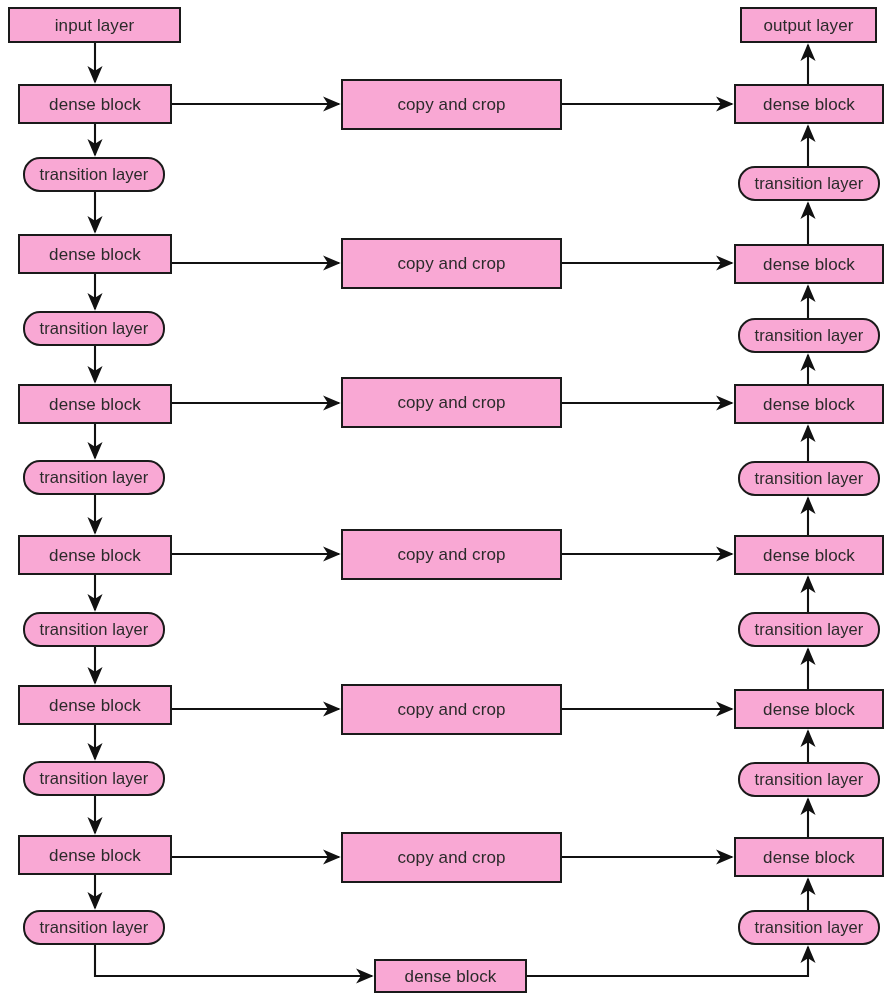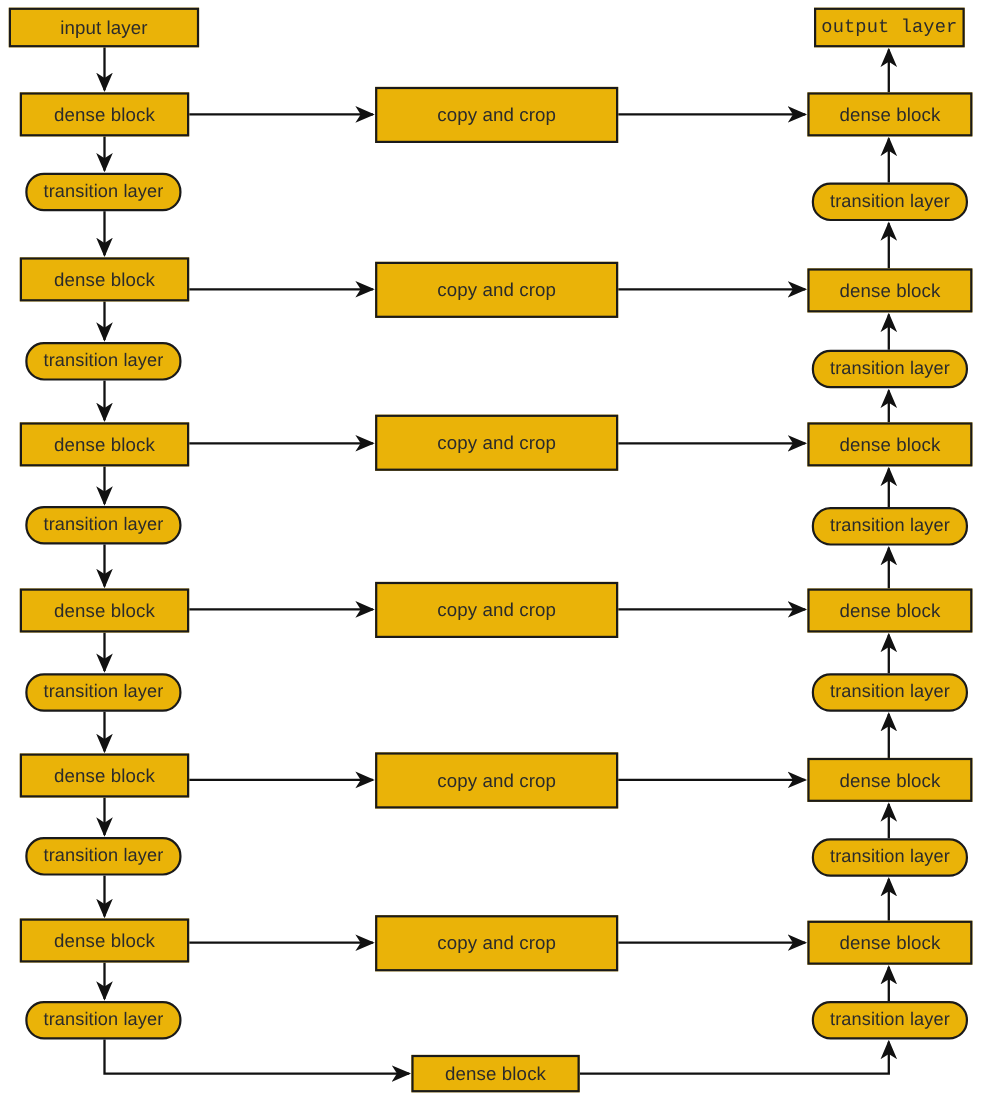--- a/index.html
+++ b/index.html
@@ -20,21 +20,21 @@
     left: 0;
     top: 0;
     width: 896px;
     height: 1000px;
     pointer-events: none;
   }
   .node {
     position: absolute;
     box-sizing: border-box;
     border: 2px solid #1a1a1a;
-    background: #eab308;
+    background: #f9a8d4;
     display: flex;
     align-items: center;
     justify-content: center;
     color: #2b2b2b;
     font-size: 17px;
     line-height: 1;
     white-space: nowrap;
     letter-spacing: 0.1px;
   }
   .node.tight {
@@ -109,21 +109,21 @@
       <div class="node tight" style="left: 23px; top: 761px; width: 142px; height: 35px;">transition layer</div>
       <div class="node" style="left: 18px; top: 835px; width: 154px; height: 40px;">dense block</div>
       <div class="node tight" style="left: 23px; top: 910px; width: 142px; height: 35px;">transition layer</div>
       <div class="node" style="left: 341px; top: 79px; width: 221px; height: 51px;">copy and crop</div>
       <div class="node" style="left: 341px; top: 238px; width: 221px; height: 51px;">copy and crop</div>
       <div class="node" style="left: 341px; top: 377px; width: 221px; height: 51px;">copy and crop</div>
       <div class="node" style="left: 341px; top: 529px; width: 221px; height: 51px;">copy and crop</div>
       <div class="node" style="left: 341px; top: 684px; width: 221px; height: 51px;">copy and crop</div>
       <div class="node" style="left: 341px; top: 832px; width: 221px; height: 51px;">copy and crop</div>
       <div class="node" style="left: 374px; top: 959px; width: 153px; height: 34px;">dense block</div>
-      <div class="node" style="left: 740px; top: 7px; width: 137px; height: 36px; font-family: Liberation Mono, monospace;">output layer</div>
+      <div class="node" style="left: 740px; top: 7px; width: 137px; height: 36px;">output layer</div>
       <div class="node" style="left: 734px; top: 84px; width: 150px; height: 40px;">dense block</div>
       <div class="node tight" style="left: 738px; top: 166px; width: 142px; height: 35px;">transition layer</div>
       <div class="node" style="left: 734px; top: 244px; width: 150px; height: 40px;">dense block</div>
       <div class="node tight" style="left: 738px; top: 318px; width: 142px; height: 35px;">transition layer</div>
       <div class="node" style="left: 734px; top: 384px; width: 150px; height: 40px;">dense block</div>
       <div class="node tight" style="left: 738px; top: 461px; width: 142px; height: 35px;">transition layer</div>
       <div class="node" style="left: 734px; top: 535px; width: 150px; height: 40px;">dense block</div>
       <div class="node tight" style="left: 738px; top: 612px; width: 142px; height: 35px;">transition layer</div>
       <div class="node" style="left: 734px; top: 689px; width: 150px; height: 40px;">dense block</div>
       <div class="node tight" style="left: 738px; top: 762px; width: 142px; height: 35px;">transition layer</div>

